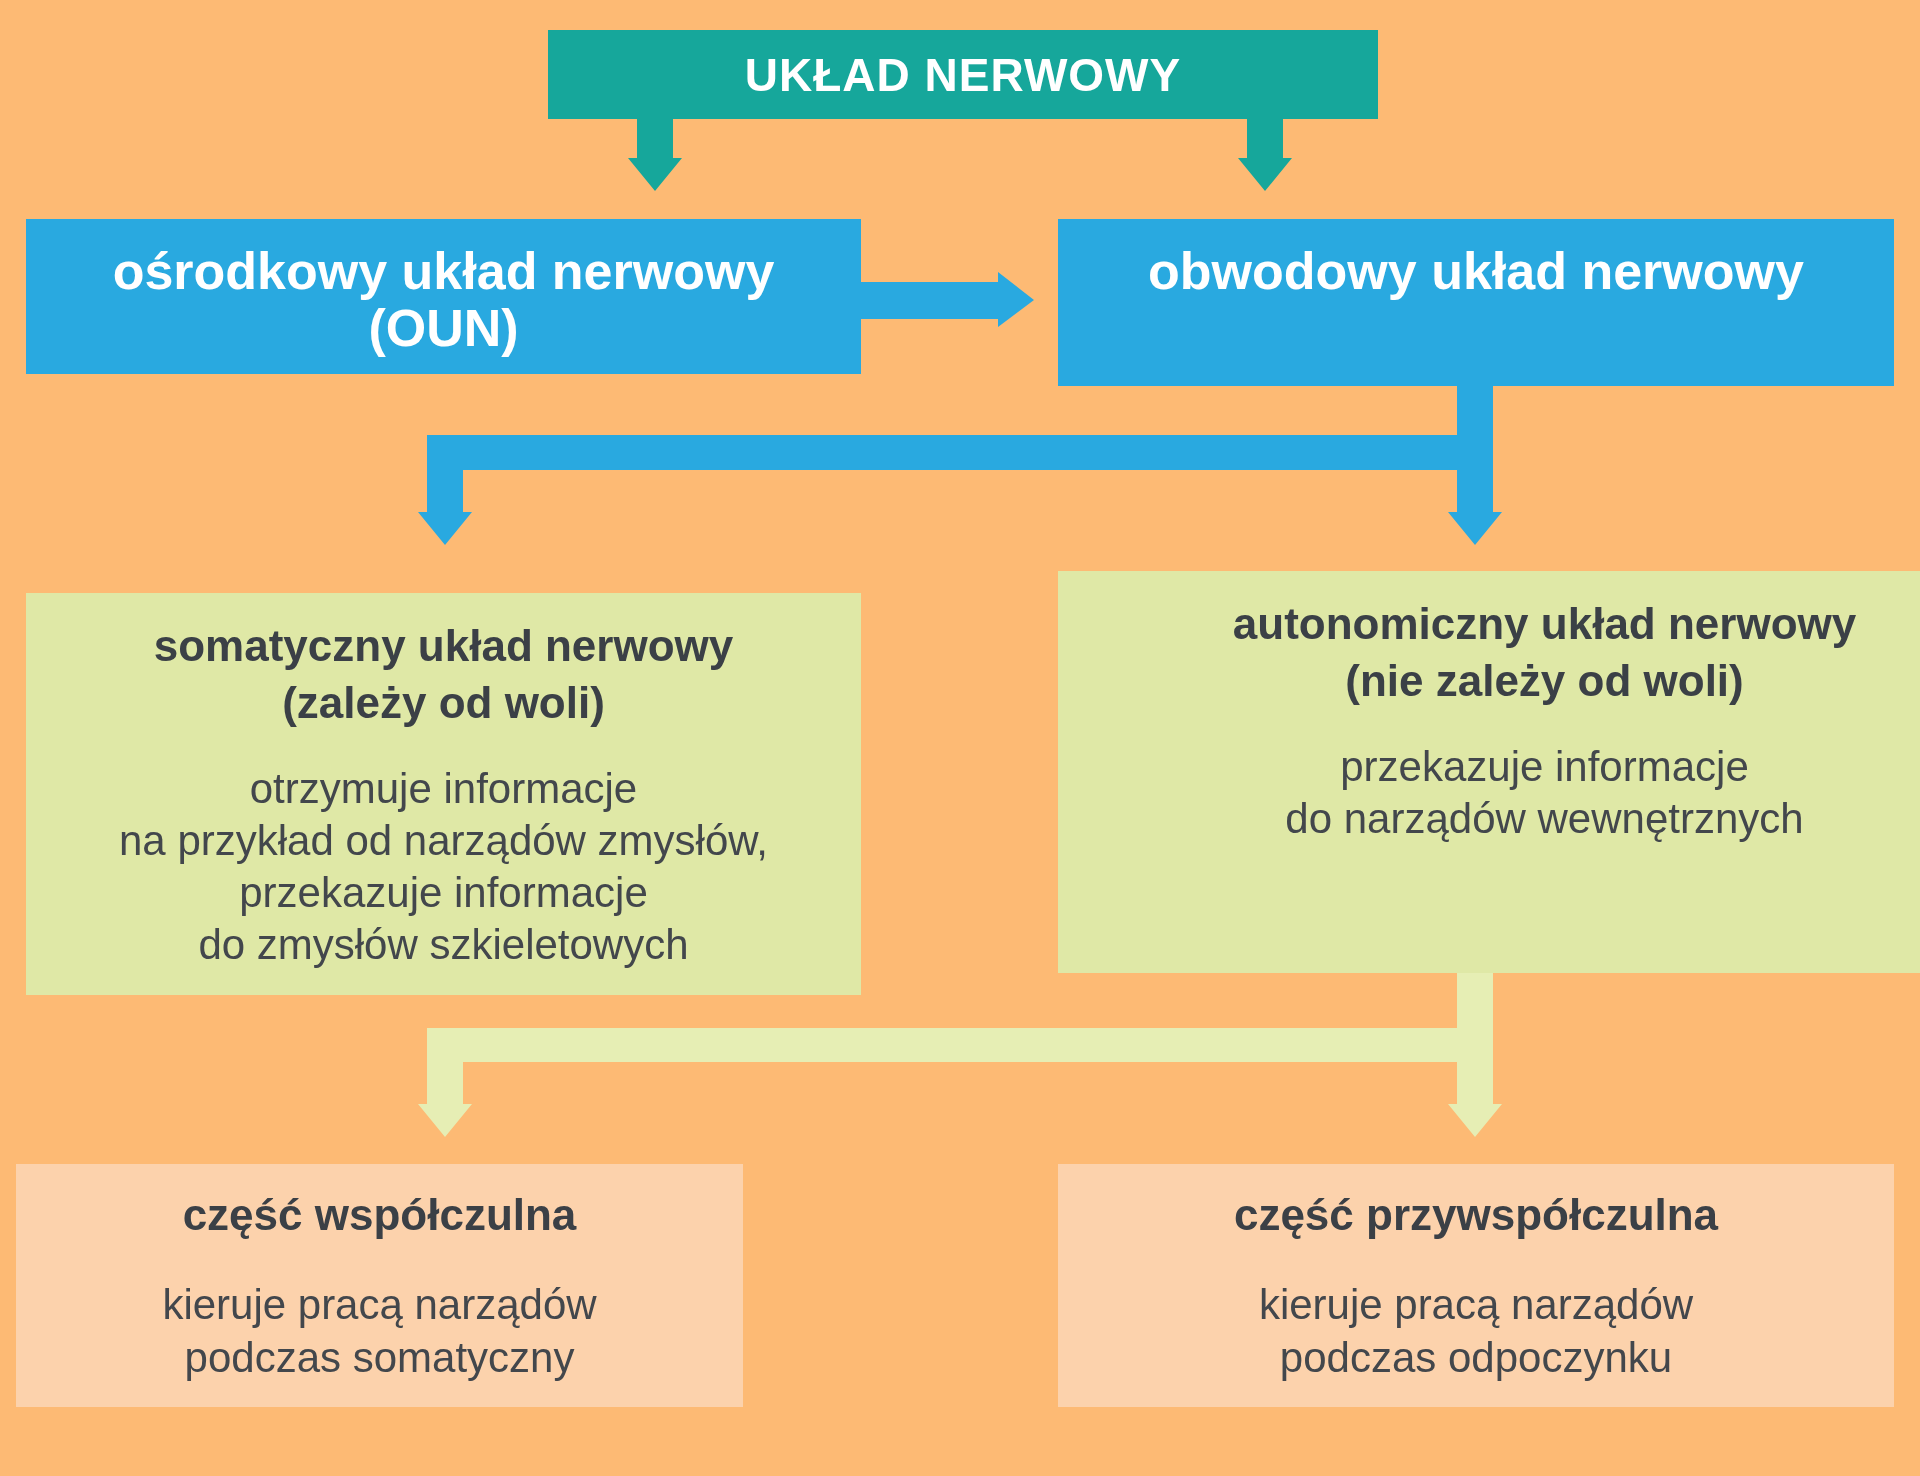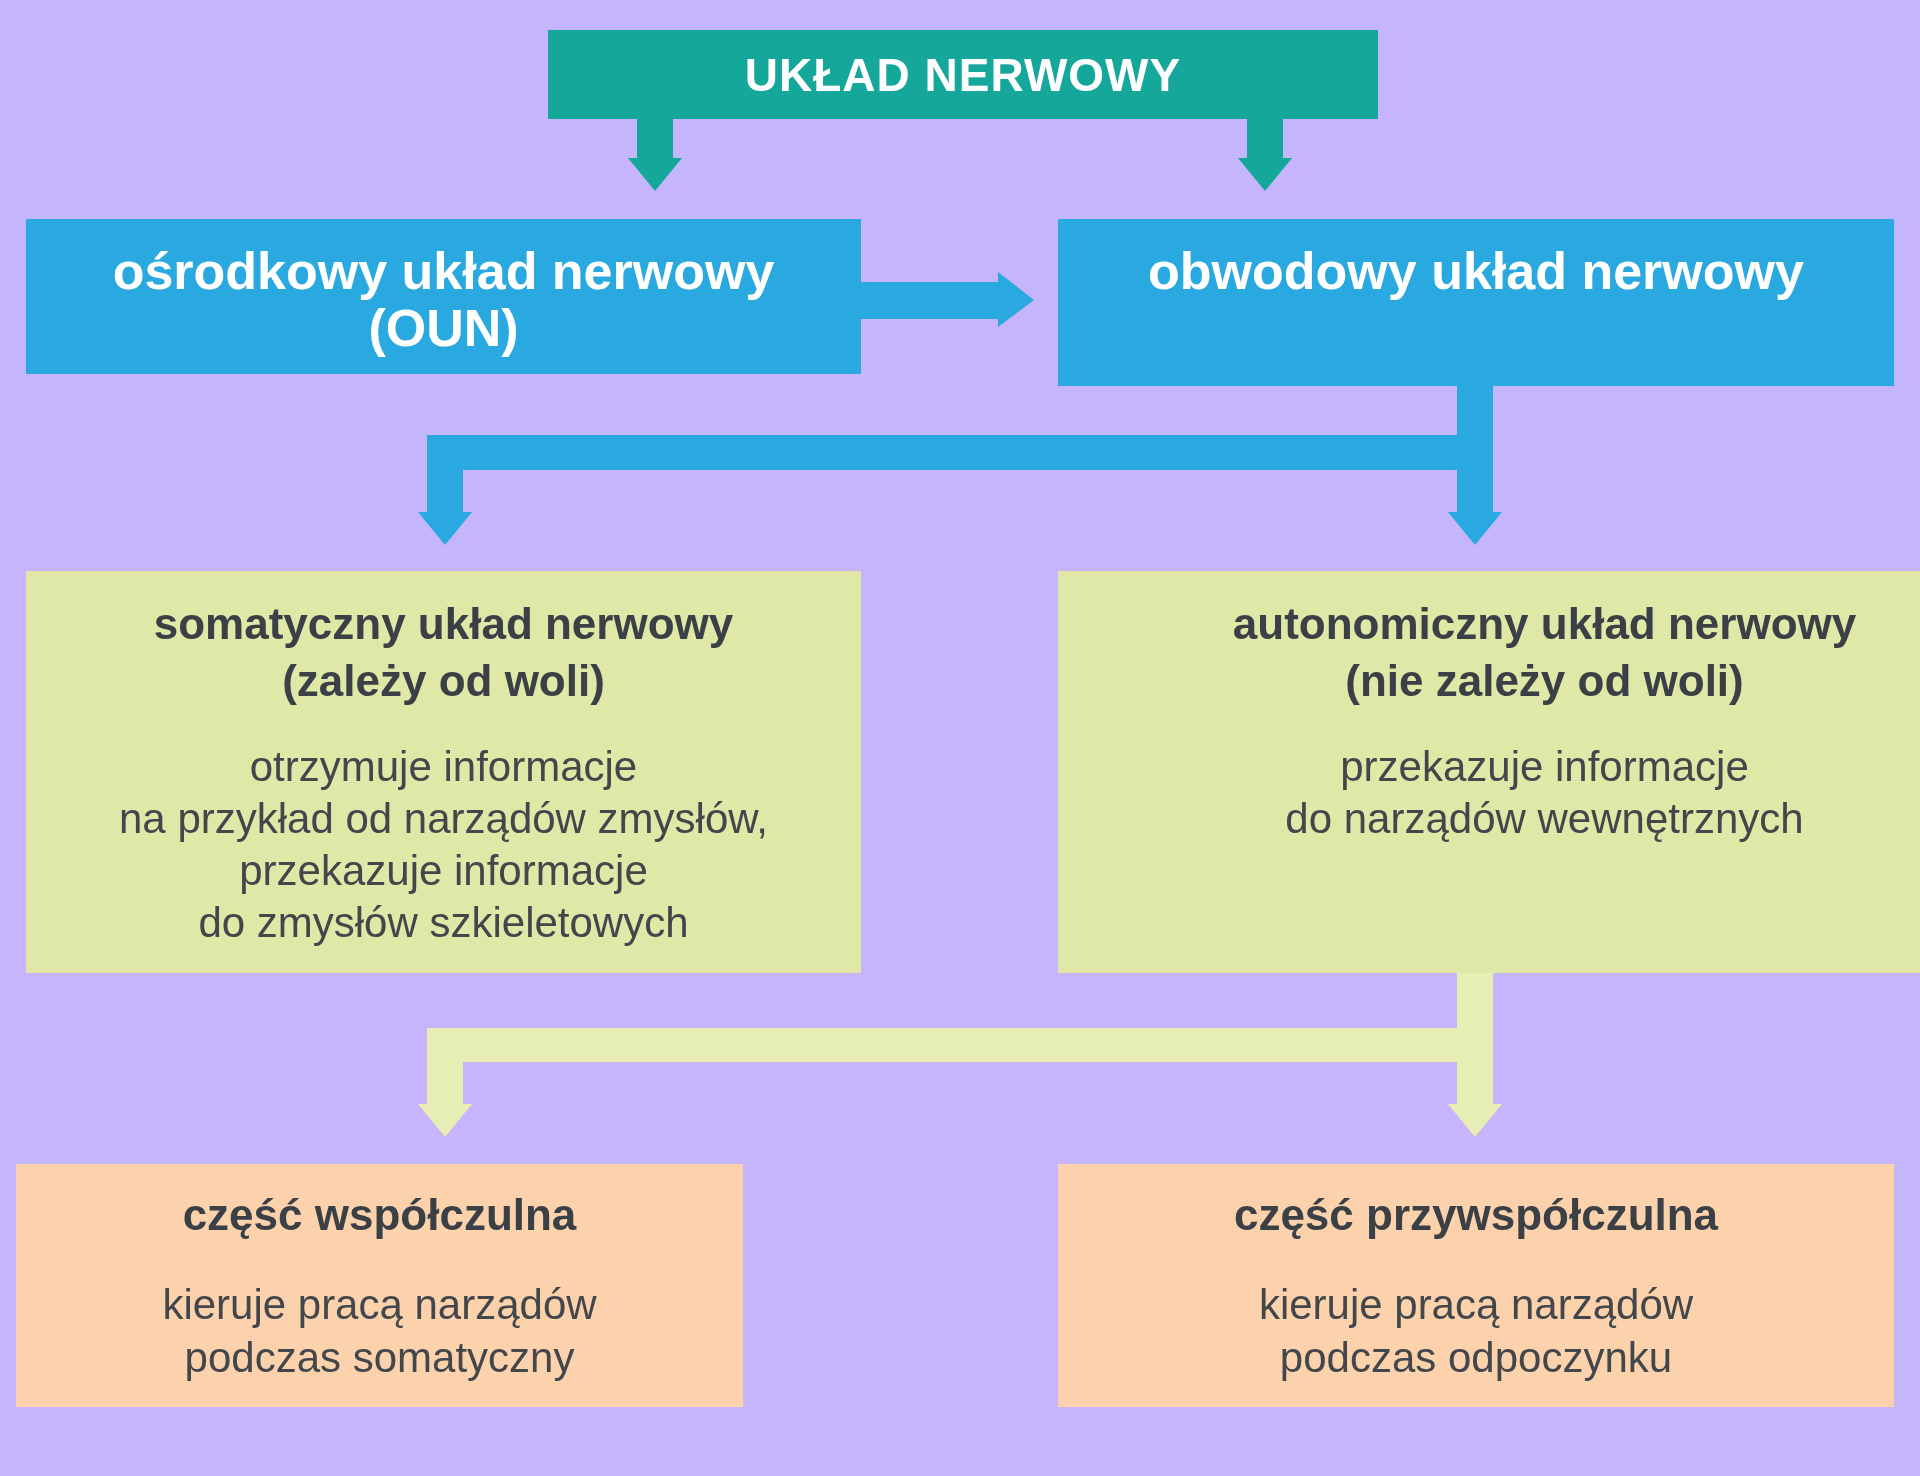--- a/index.html
+++ b/index.html
@@ -11,21 +11,21 @@
     --ink:#3B4046;
     --ink-soft:#43474C;
     --white:#FFFFFF;
   }
   *{margin:0;padding:0;box-sizing:border-box;}
   html,body{background:#fff;}
   body{font-family:"Liberation Sans", sans-serif;}
   .canvas{
     position:relative;
     width:1920px;height:1476px;
-    background:#c4b5fd;
+    background:#fdba74;
     overflow:hidden;
   }
   .connector-layer{
     position:absolute;left:0;top:0;width:1920px;height:1476px;
     pointer-events:none;
   }
   .connector-layer path.teal{fill:var(--teal);}
   .connector-layer path.blue{fill:var(--blue);}
   .connector-layer path.leaf{fill:var(--leaf-arrow);}
   .node{
@@ -44,21 +44,21 @@
     color:var(--white);
     padding-top:24px;
     font-size:52px;font-weight:bold;line-height:57px;
   }
   .node-blue.left{left:26px;top:219px;width:835px;height:155px;}
   .node-blue.right{left:1058px;top:219px;width:836px;height:167px;}
   .node-leaf{
     background:var(--leaf);
     padding-top:24px;
   }
-  .node-leaf.left{left:26px;top:571px;width:835px;height:402px;}
+  .node-leaf.left{left:26px;top:593px;width:835px;height:402px;}
   .node-leaf.right{left:1058px;top:571px;width:973px;height:402px;}
   .node-orange{
     background:var(--orange);
     padding-top:22px;
   }
   .node-orange.left{left:16px;top:1164px;width:727px;height:243px;}
   .node-orange.right{left:1058px;top:1164px;width:836px;height:243px;}
   .heading{
     color:var(--ink);
     font-size:44px;font-weight:bold;line-height:57px;

